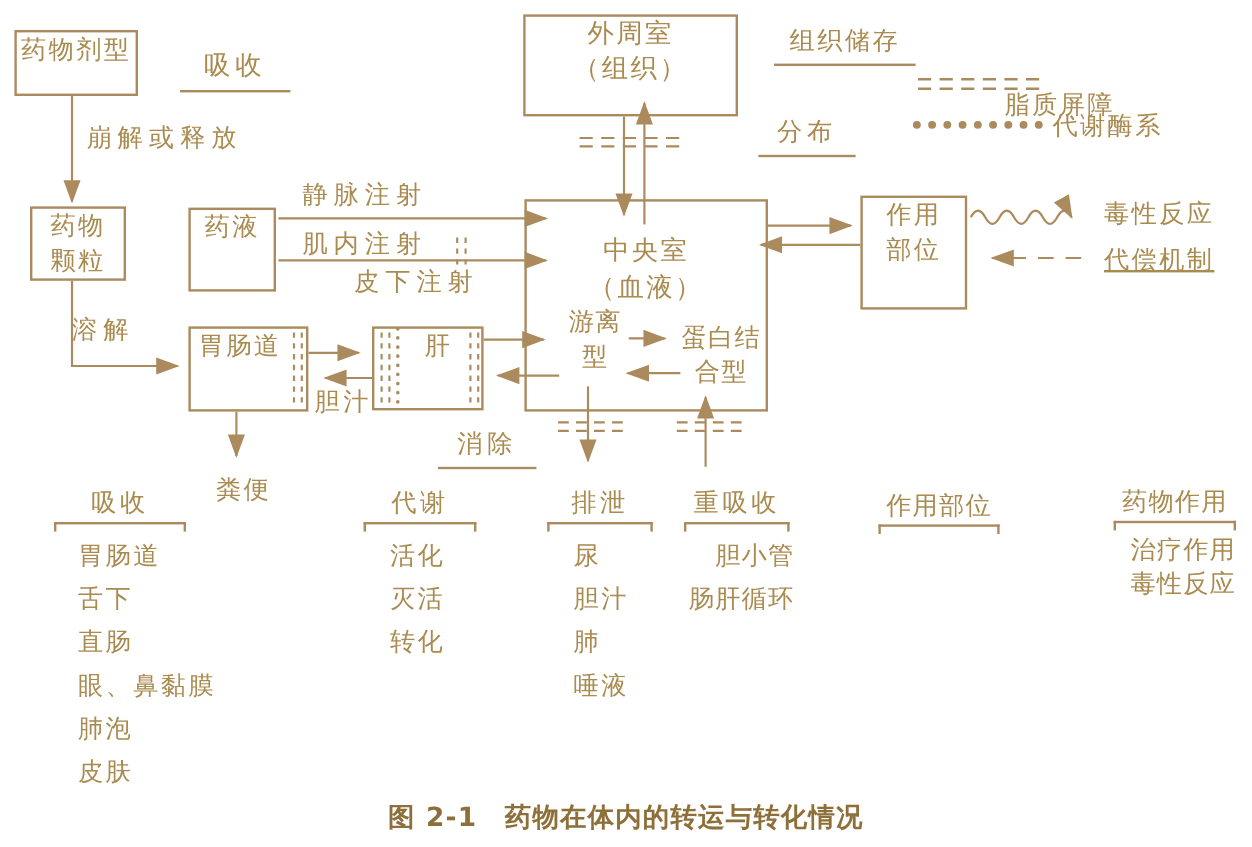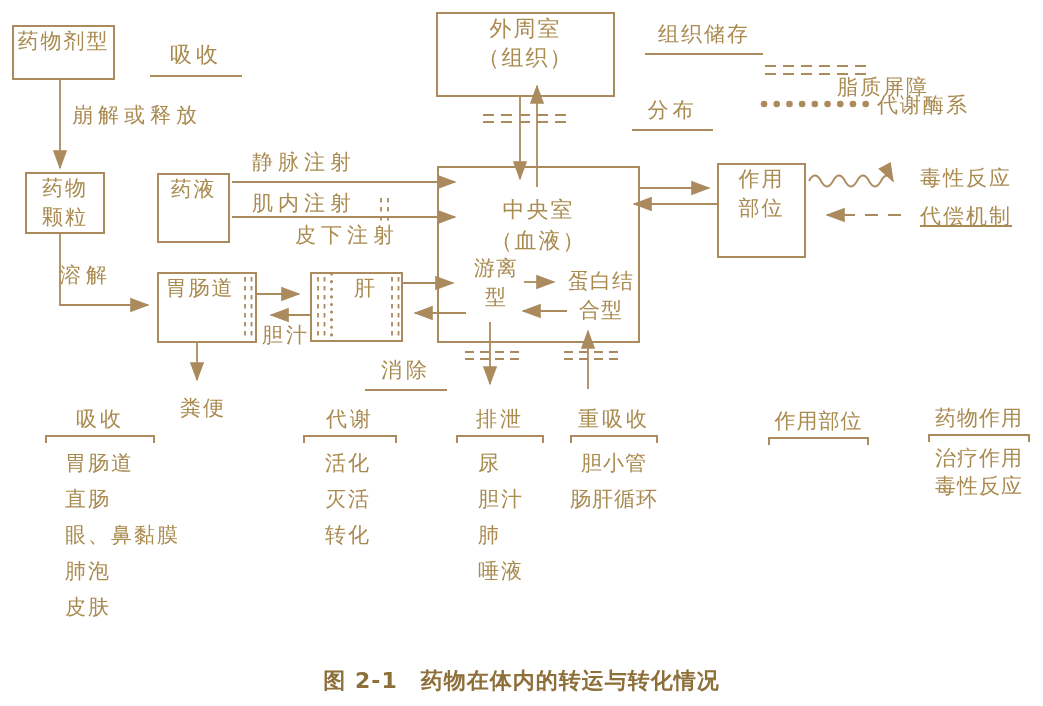--- a/index.html
+++ b/index.html
@@ -22,21 +22,21 @@
   }
   .lbl{position:absolute;font-size:21px;letter-spacing:3px;white-space:nowrap;}
   .lbl.ul{border-bottom:2px solid var(--line);padding-bottom:5px;text-align:center;letter-spacing:4px;}
   .col{position:absolute;font-size:21px;}
   .col-h{text-align:center;letter-spacing:3px;line-height:26px;}
   .bracket{height:8px;border:2px solid var(--line);border-bottom:none;margin-top:3px;box-sizing:border-box;}
   .items{margin-top:2px;line-height:36px;letter-spacing:2px;}
   .items.tight{line-height:28px;}
   .items.left{padding-left:20px;text-align:left;}
   .items.left2{padding-left:22px;text-align:left;}
-  .items.center{text-align:center;}
+  .items.center{text-align:right;}
   .caption{
     position:absolute;left:0;top:666px;width:100%;text-align:center;
     font-size:22px;font-weight:bold;color:var(--caption);letter-spacing:1px;
   }
   .inner{position:absolute;text-align:center;}
 </style>
 </head>
 <body>
 
 <div class="stage">
@@ -168,20 +168,21 @@
   <div class="lbl" style="left:837px;top:57px;letter-spacing:2px;margin-top:16px;">脂质屏障</div>
   <div class="lbl" style="left:877px;top:91px;letter-spacing:2px;">代谢酶系</div>
   <div class="lbl" style="left:920px;top:164px;letter-spacing:2px;">毒性反应</div>
   <div class="lbl" style="left:920px;top:202px;letter-spacing:2px;text-decoration:underline;">代偿机制</div>
 
   <div class="col" style="left:45px;top:406px;width:110px;">
     <div class="col-h">吸收</div>
     <div class="bracket"></div>
     <div class="items left" style="width:180px;">
       <div>胃肠道</div>
+      <div>舌下</div>
       <div>直肠</div>
       <div>眼、鼻黏膜</div>
       <div>肺泡</div>
       <div>皮肤</div>
     </div>
   </div>
 
   <div class="col" style="left:303px;top:406px;width:94px;">
     <div class="col-h">代谢</div>
     <div class="bracket"></div>
@@ -205,21 +206,21 @@
 
   <div class="col" style="left:546px;top:406px;width:96px;margin-left:20px;">
     <div class="col-h">重吸收</div>
     <div class="bracket" style="margin-left:4px;margin-right:4px;"></div>
     <div class="items center" style="letter-spacing:1px;">
       <div>胆小管</div>
       <div>肠肝循环</div>
     </div>
   </div>
 
-  <div class="col" style="left:732px;top:408px;width:101px;margin-left:36px;">
+  <div class="col" style="left:732px;top:408px;width:101px;">
     <div class="col-h" style="letter-spacing:1px;">作用部位</div>
     <div class="bracket"></div>
   </div>
 
   <div class="col" style="left:928px;top:405px;width:102px;">
     <div class="col-h" style="letter-spacing:1px;">药物作用</div>
     <div class="bracket"></div>
     <div class="items tight center" style="letter-spacing:1px;">
       <div>治疗作用</div>
       <div>毒性反应</div>

